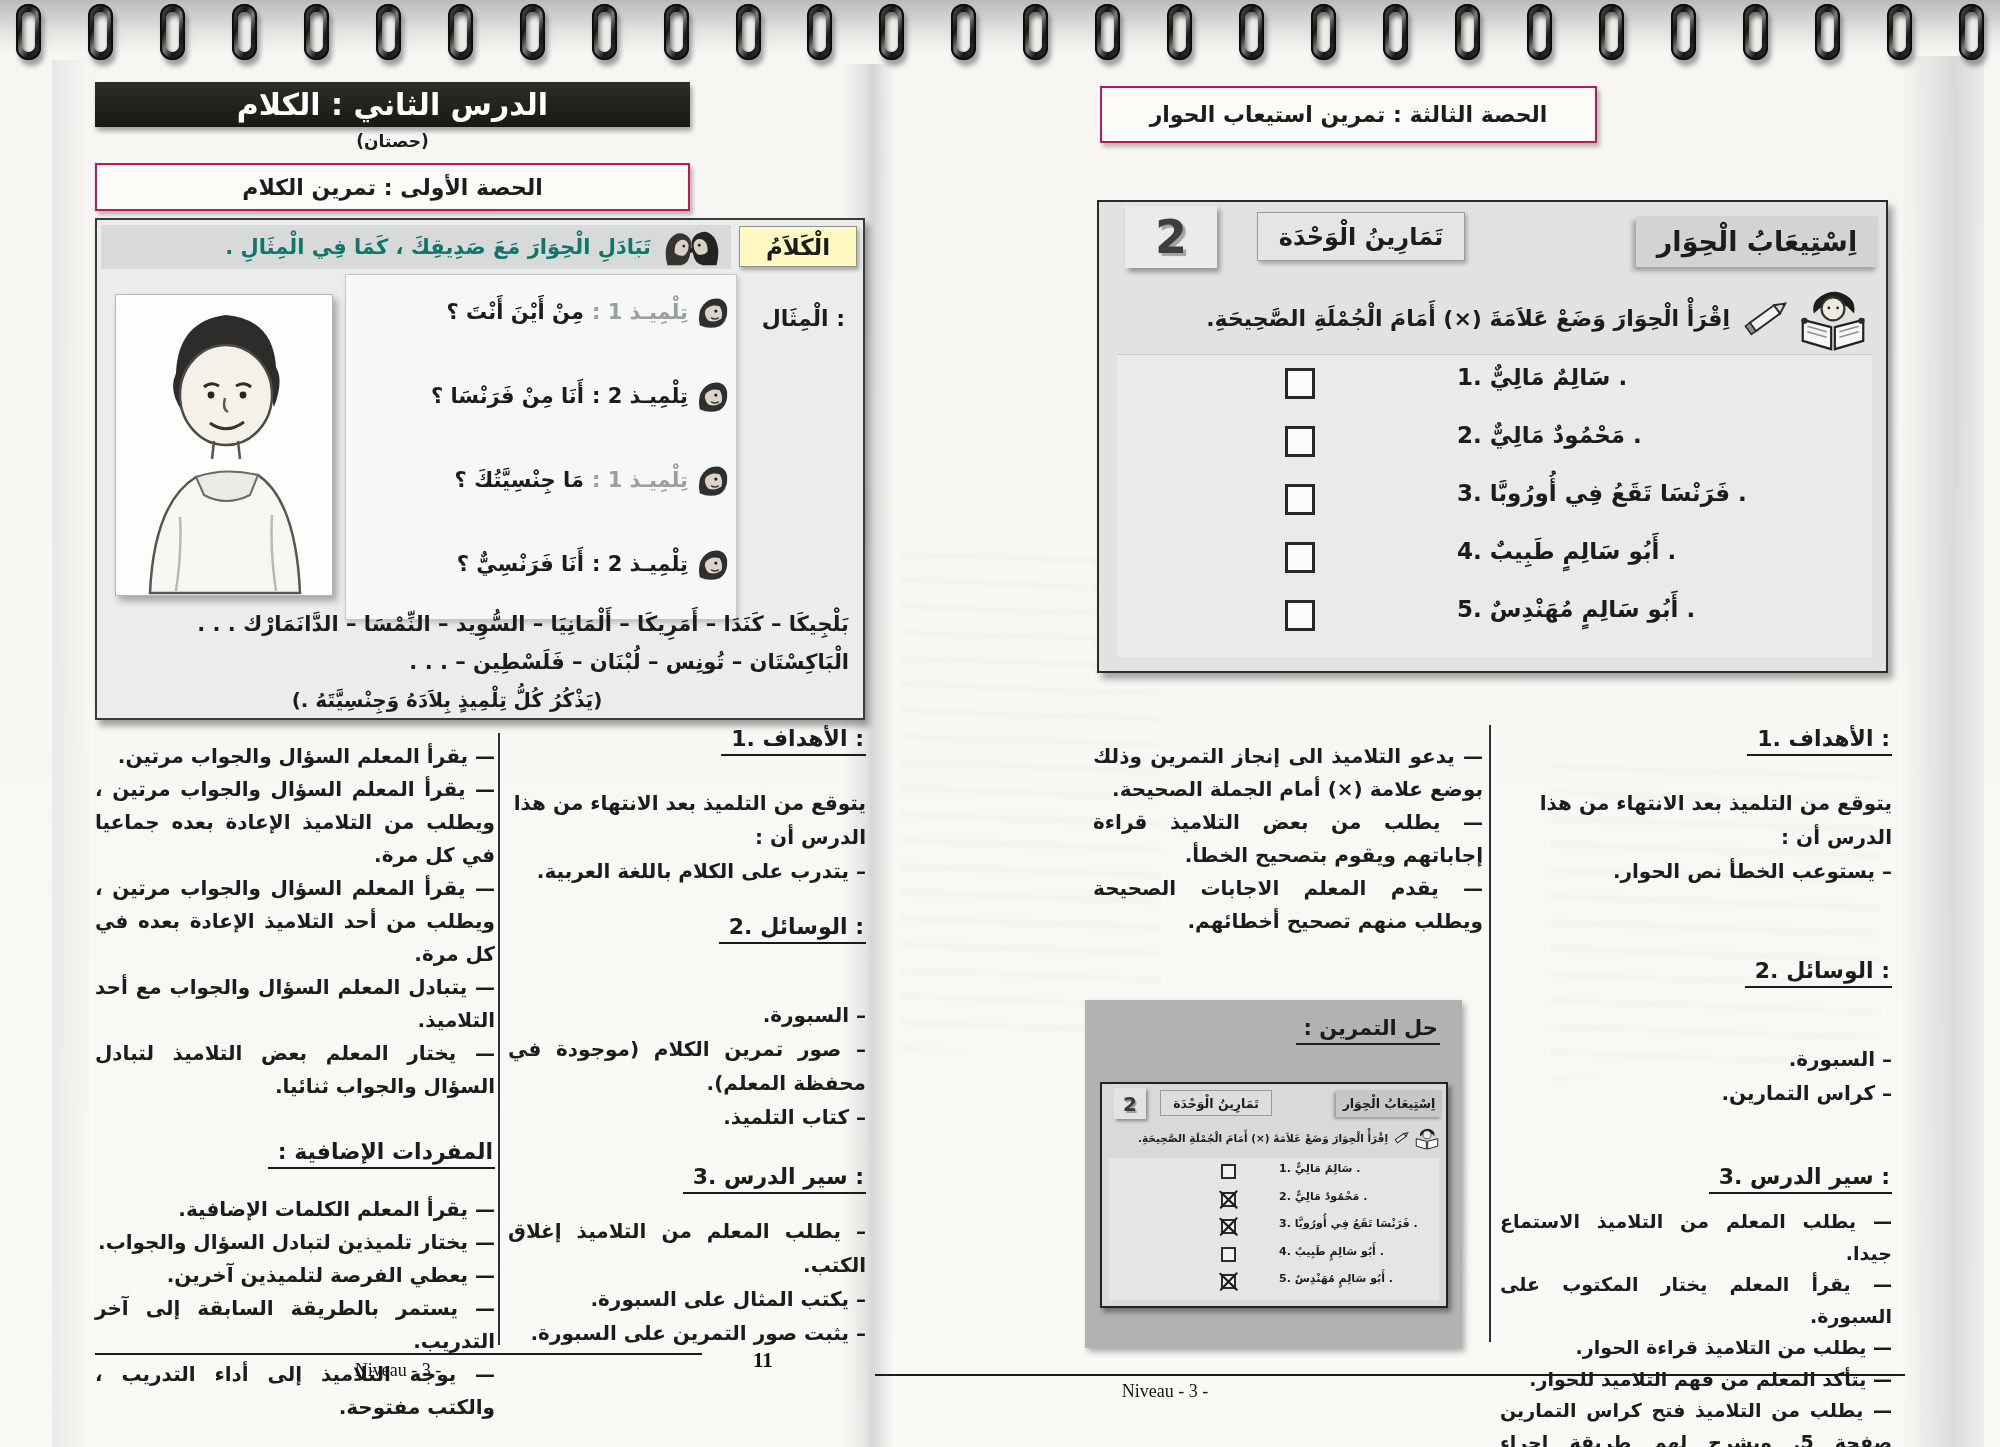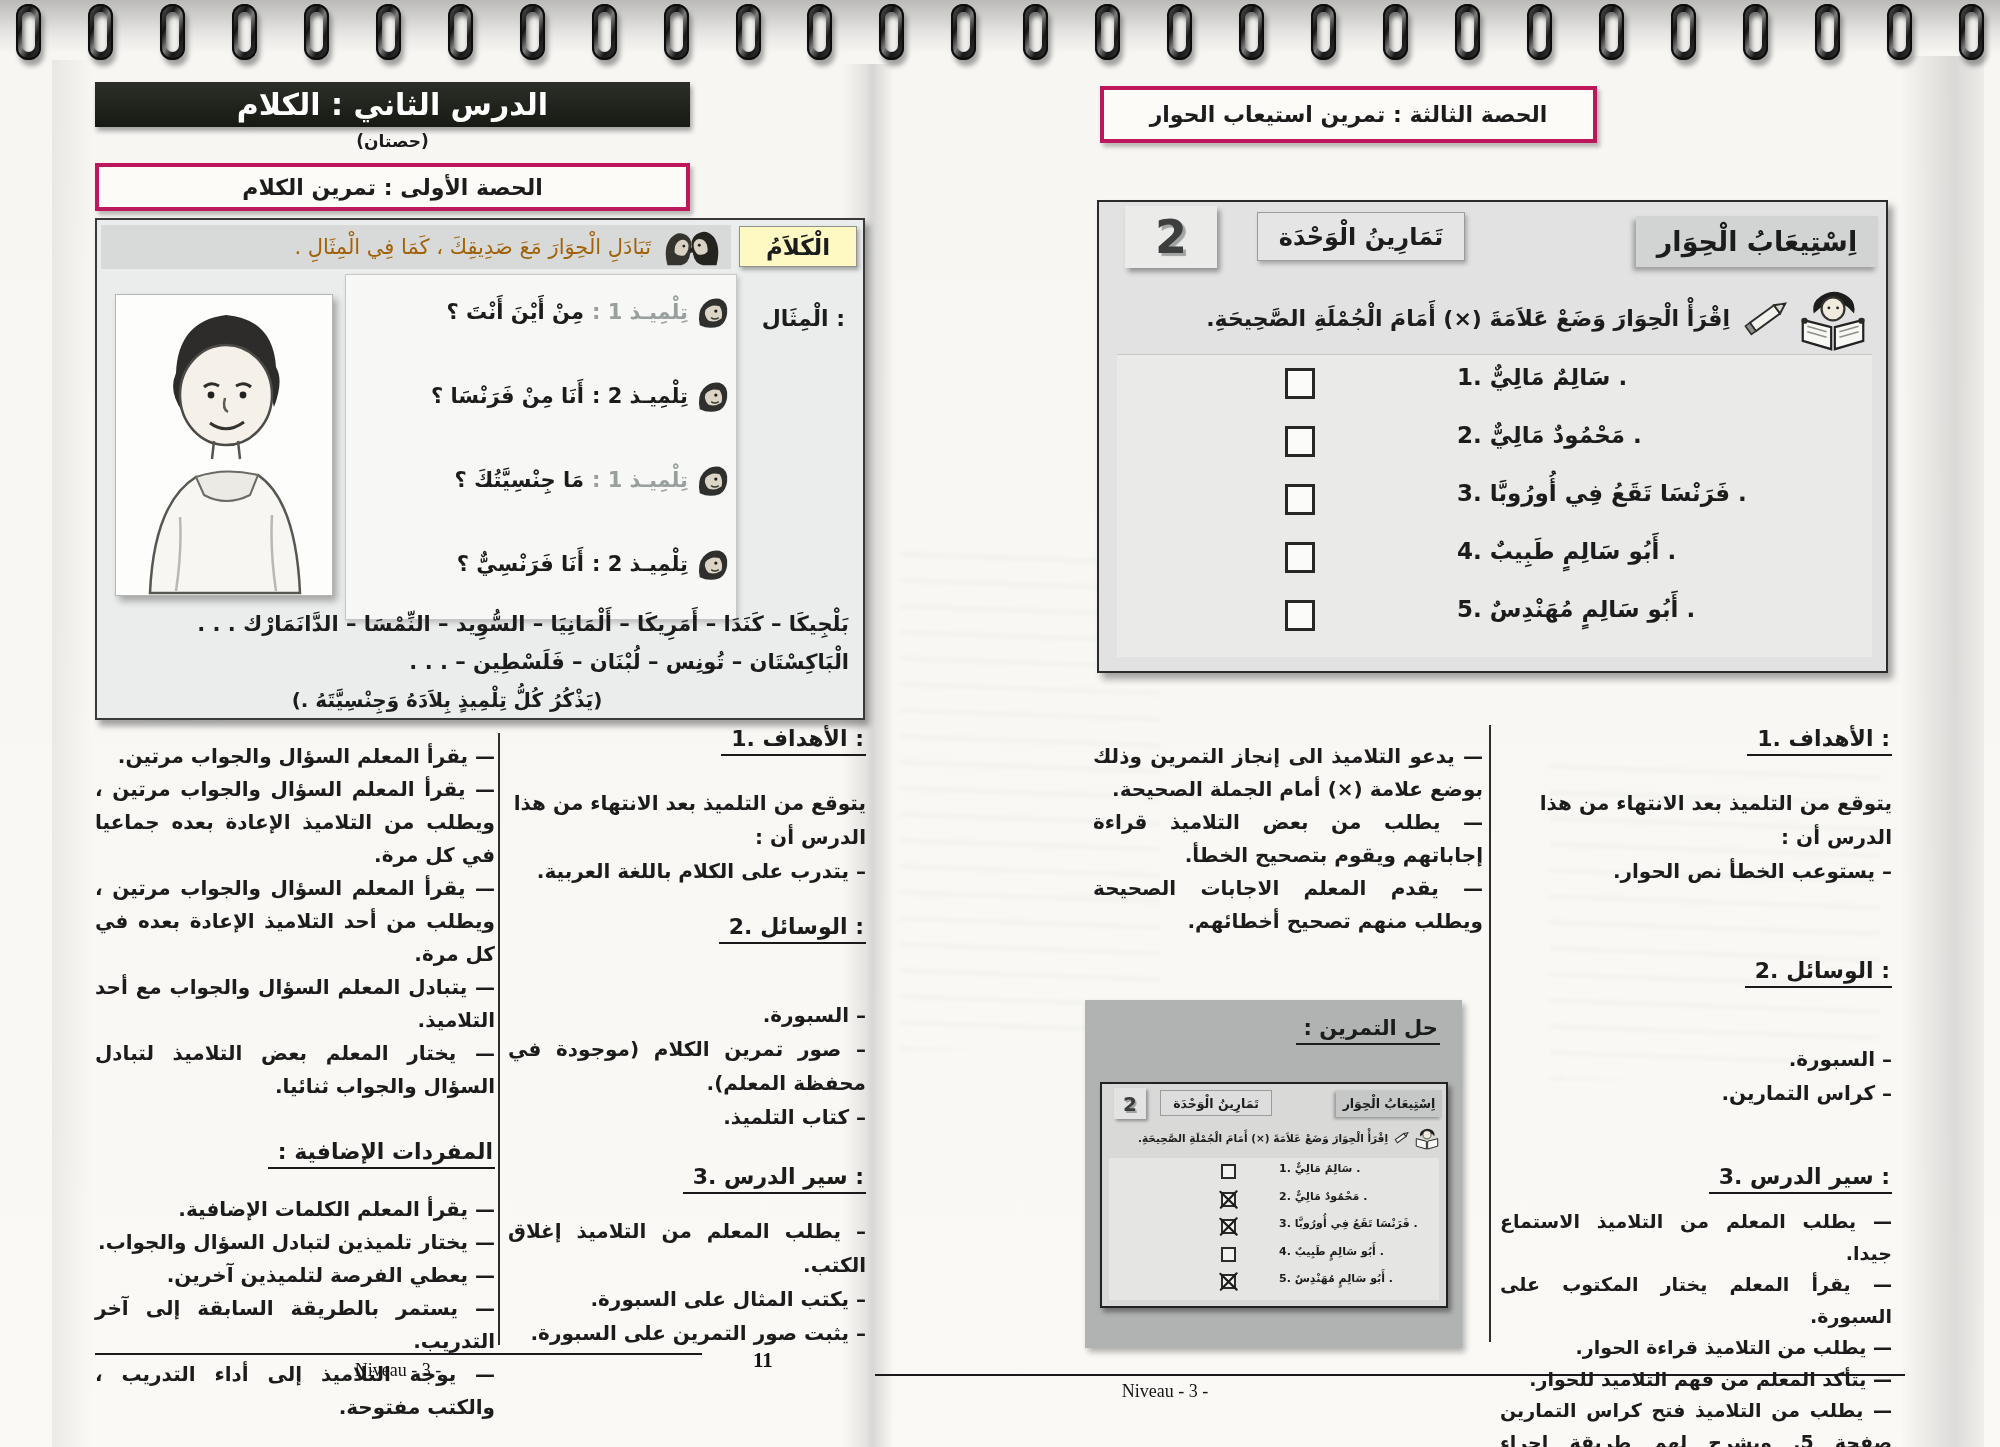--- a/index.html
+++ b/index.html
@@ -48,29 +48,29 @@
   .mt2 { margin-top:54px; }
   .mt3 { margin-top:30px; } .mt3b { margin-top:54px; }
   .mt4 { margin-top:20px; } .mt4b { margin-top:12px; }
   .mt-ex { margin-top:36px; } .mt5 { margin-top:24px; }
   .tight .li { line-height:31.5px; font-size:19px; }
   
   .title-bar { left:95px; top:82px; width:595px; height:45px; background:linear-gradient(180deg,#2b2f28,#161a12);
     box-shadow:2px 4px 5px rgba(0,0,0,.35); color:#fff; display:flex; align-items:center; justify-content:center;
     font-size:30px; font-weight:bold; }
   .duration { left:95px; top:131px; width:595px; text-align:center; font-size:17px; font-weight:bold; }
-  .session-box { border:4px solid #be185d; background:#fcfbf8; display:flex; align-items:center;
+  .session-box { border:2px solid #be185d; background:#fcfbf8; display:flex; align-items:center;
     justify-content:center; font-size:22px; font-weight:bold; box-shadow:3px 4px 4px rgba(0,0,0,.25); }
   .session-left { left:95px; top:163px; width:595px; height:48px; }
   .session-right { left:1100px; top:86px; width:497px; height:57px; }
   .speak-box { left:95px; top:218px; width:770px; height:502px; background:#ebecec;
     border:2px solid #3a3a3a; box-shadow:4px 6px 6px rgba(0,0,0,.35); }
   .speak-band { position:absolute; left:4px; right:132px; top:5px; height:44px; background:#d8dada;
     display:flex; direction:rtl; align-items:center; gap:10px; padding:0 8px; }
-  .speak-band .txt { font-size:21px; font-weight:normal; color:#a16207; }
+  .speak-band .txt { font-size:21px; font-weight:bold; color:#0f766e; }
   .speak-tab { position:absolute; right:6px; top:6px; width:118px; height:41px; background:#fef9c3;
     border:1px solid #8f9392; box-shadow:2px 3px 4px rgba(0,0,0,.3); display:flex; align-items:center;
     justify-content:center; font-size:23px; font-weight:bold; }
   .example-label { position:absolute; right:18px; top:86px; font-size:22px; font-weight:bold; }
   .dlg-panel { position:absolute; left:248px; top:54px; width:392px; height:346px; background:#f7f8f6;
     border:1px solid #c6c8c6; box-shadow:2px 3px 5px rgba(0,0,0,.18); }
   .dlg-row { position:absolute; right:6px; left:6px; display:flex; direction:rtl; align-items:center; gap:8px; }
   .dlg-row:nth-child(1){ top:18px; } .dlg-row:nth-child(2){ top:102px; }
   .dlg-row:nth-child(3){ top:186px; } .dlg-row:nth-child(4){ top:270px; }
   .spk { font-size:21px; font-weight:bold; white-space:nowrap; }

